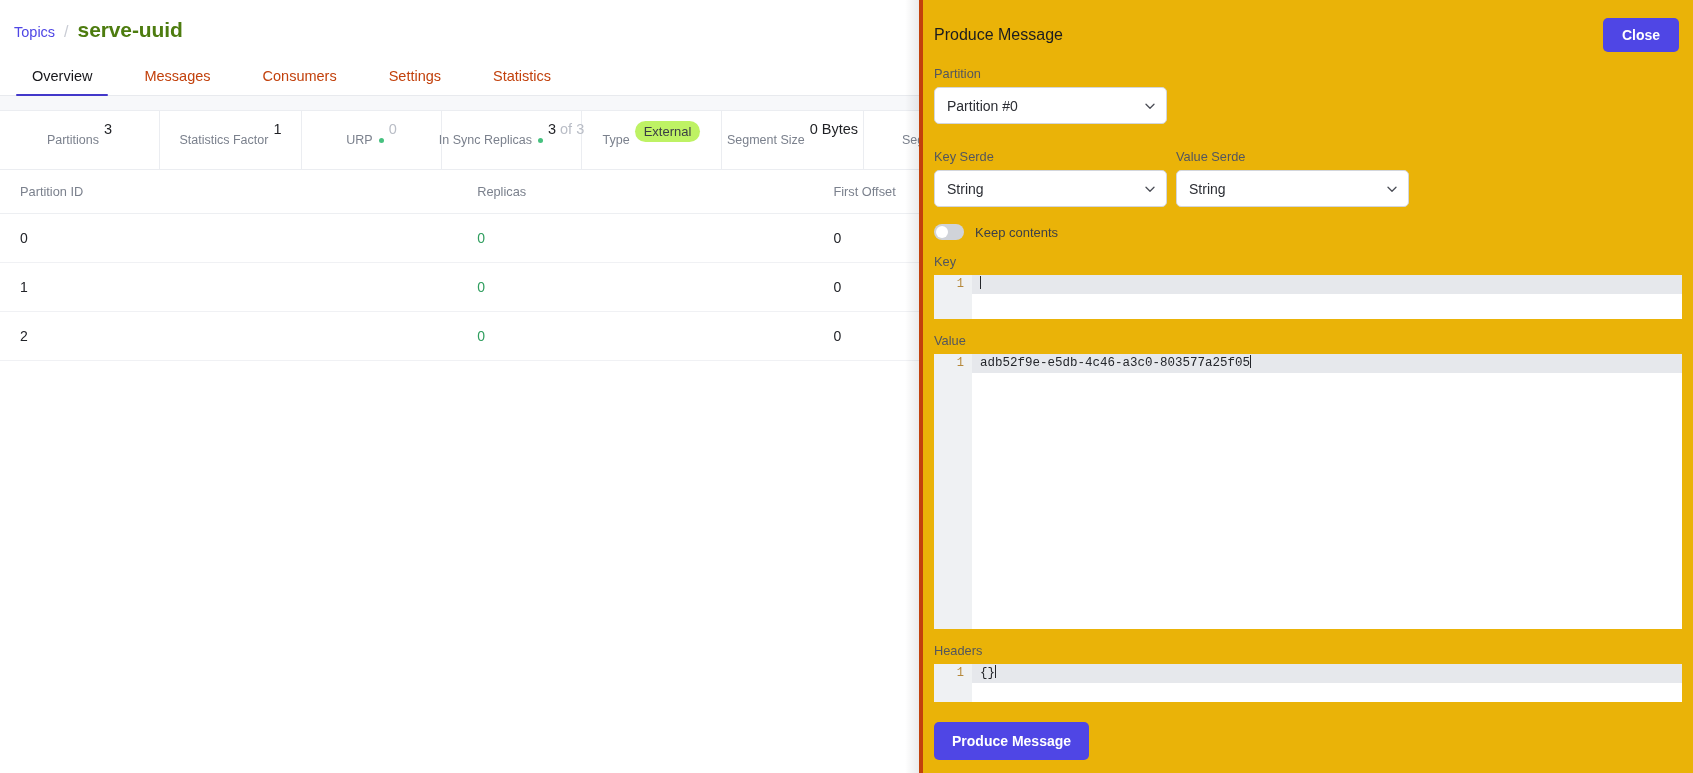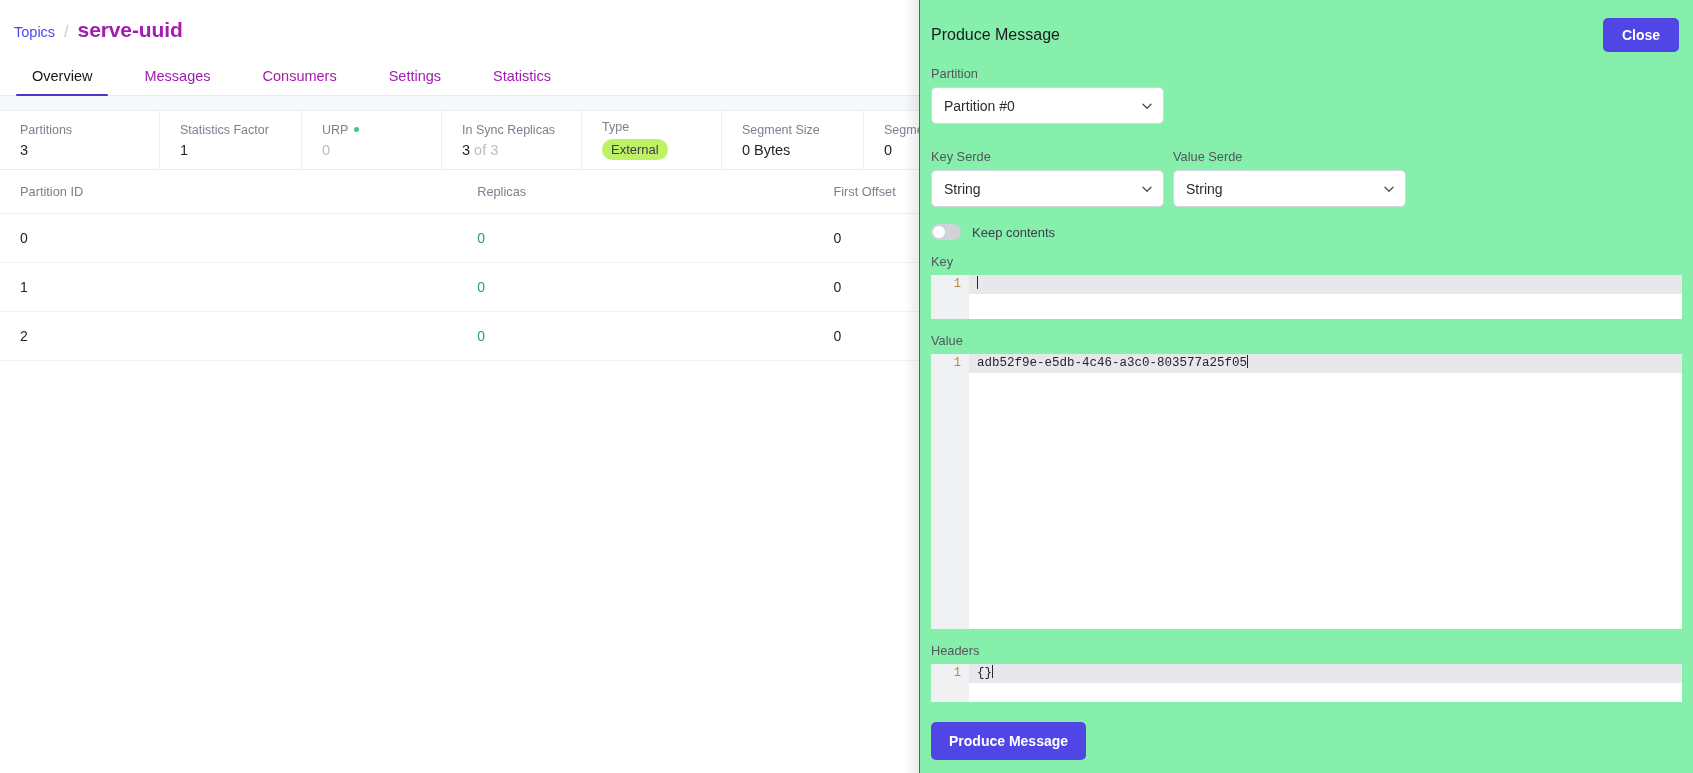--- a/index.html
+++ b/index.html
@@ -18,48 +18,48 @@
 
   .breadcrumb {
     display: flex; align-items: baseline;
     padding: 18px 0 0 14px;
     height: 46px;
   }
   .bc-link {
     font-size: 14.5px; color: #4f46e5; text-decoration: none; cursor: pointer;
   }
   .bc-sep { font-size: 16px; color: #c9ccd4; margin: 0 9px; }
-  .bc-current { font-size: 21px; font-weight: 600; color: #a21caf; letter-spacing: -.1px; }
+  .bc-current { font-size: 21px; font-weight: 600; color: #4d7c0f; letter-spacing: -.1px; }
 
   .tabs {
     display: flex; align-items: flex-end; gap: 8px;
     padding-left: 10px; height: 42px;
     border-bottom: 1px solid #e8eaee;
     margin-top: 8px;
   }
   .tab {
-    font-size: 14.5px; color: #a21caf; padding: 0 22px 11px 22px;
+    font-size: 14.5px; color: #c2410c; padding: 0 22px 11px 22px;
     cursor: pointer; position: relative; white-space: nowrap;
   }
   .tab.active { color: #17171b; font-weight: 500; }
   .tab.active::after {
     content: ""; position: absolute; left: 6px; right: 6px; bottom: -1px;
     height: 2.5px; background: #4338ca; border-radius: 2px;
   }
 
   .metrics-wrap { padding: 14px 0 0 0; background: #f7f8fa; }
   .metrics {
     display: flex; background: #fff;
     border-top: 1px solid #ebedf1; border-bottom: 1px solid #ebedf1;
     height: 60px; align-items: stretch;
   }
   .metric {
     padding: 10px 20px 10px 20px;
     border-right: 1px solid #ebedf1;
-    display: flex; flex-direction: column; justify-content: center; gap: 5px;
+    display: flex; justify-content: center; gap: 5px;
     min-width: 120px;
   }
   .metric .m-label {
     font-size: 12.5px; color: #7b818d; display: flex; align-items: center; gap: 6px;
     white-space: nowrap;
   }
   .metric .m-value { font-size: 14.5px; color: #1f2024; white-space: nowrap; }
   .metric .m-value.muted { color: #b9bdc6; }
   .dot-ok { width: 5px; height: 5px; border-radius: 50%; background: #46c17f; display: inline-block; }
   .of { color: #b9bdc6; }
@@ -85,22 +85,22 @@
   .col-no  { width: 280px; }
 
   
   .overlay-edge {
     position: absolute; top: 0; left: 905px; width: 14px; height: 773px;
     background: linear-gradient(to right, rgba(20,22,30,0), rgba(20,22,30,0.085));
     pointer-events: none; z-index: 5;
   }
   .panel {
     position: absolute; top: 0; left: 919px; width: 774px; height: 773px;
-    background: #86efac; z-index: 6;
-    border-left: 1px solid #c2410c;
+    background: #eab308; z-index: 6;
+    border-left: 4px solid #c2410c;
     overflow: hidden;
   }
   .panel-head {
     display: flex; align-items: center; justify-content: space-between;
     padding: 18px 14px 14px 11px;
   }
   .panel-title { font-size: 16px; color: #1b1c20; }
   .close-btn {
     background: #4f46e5; color: #fff; border: none; border-radius: 5px;
     font-size: 14px; font-weight: 600; padding: 9px 19px; cursor: pointer;

